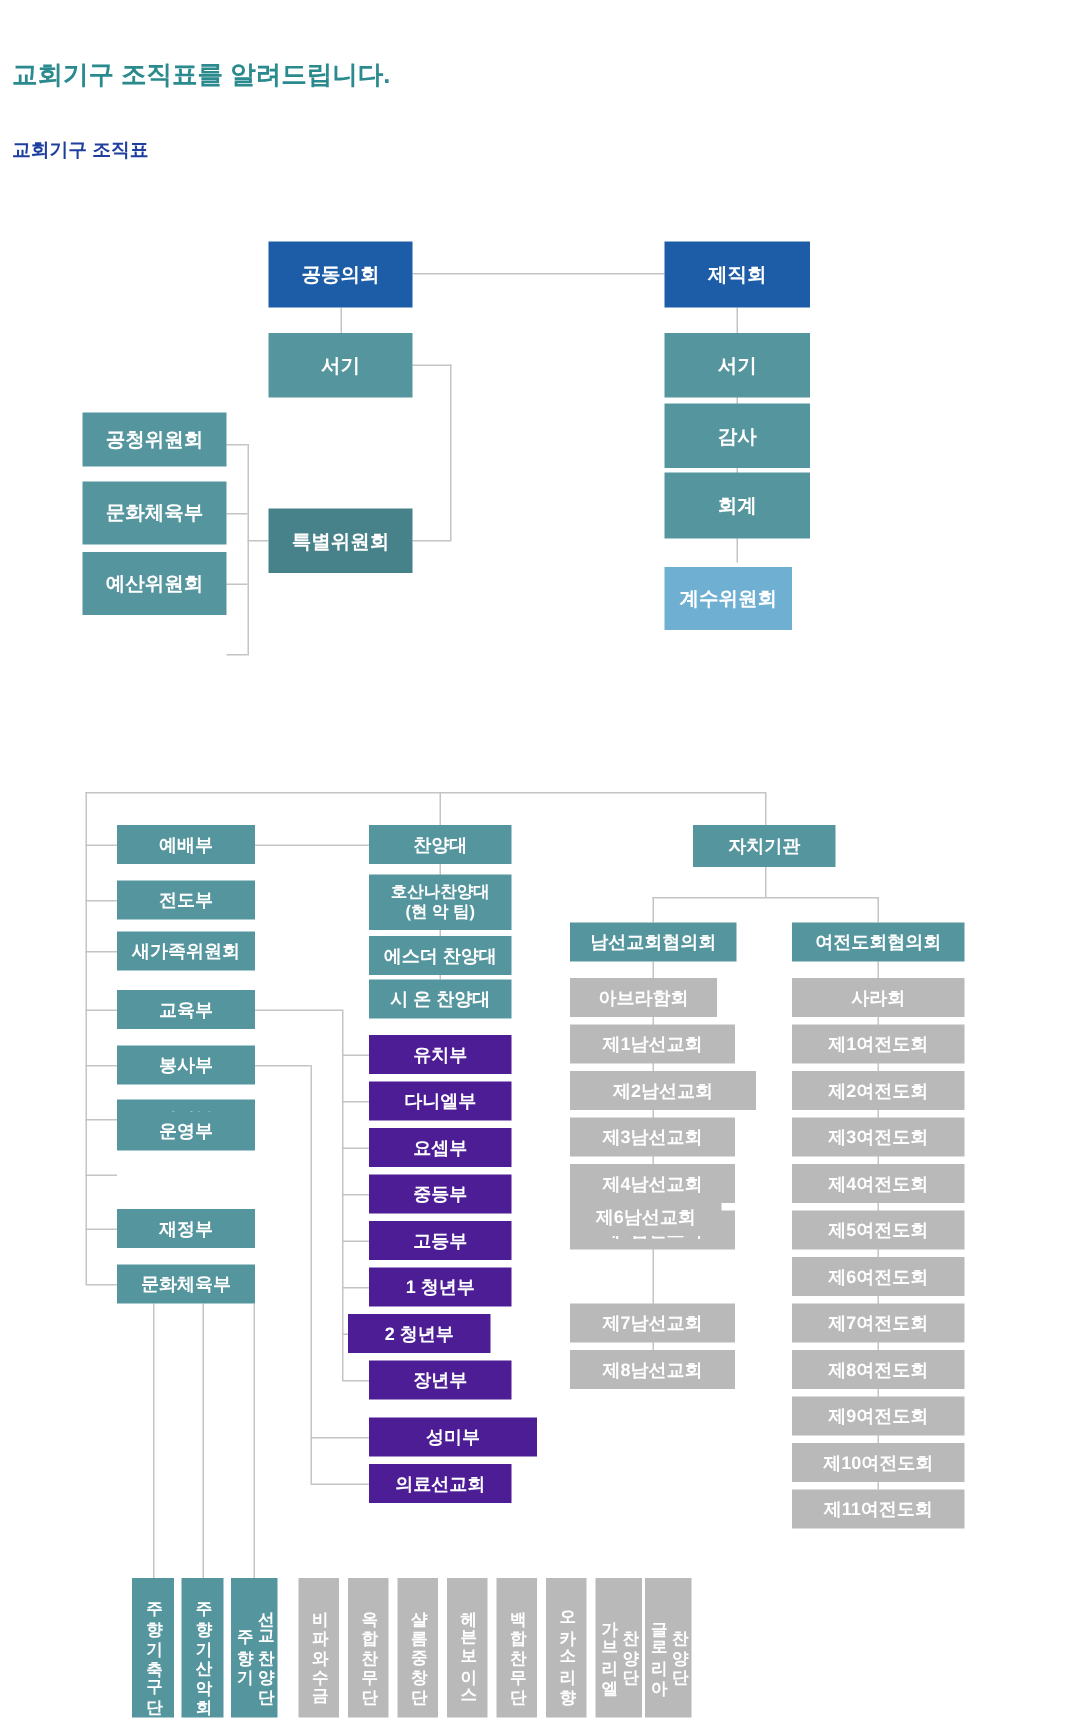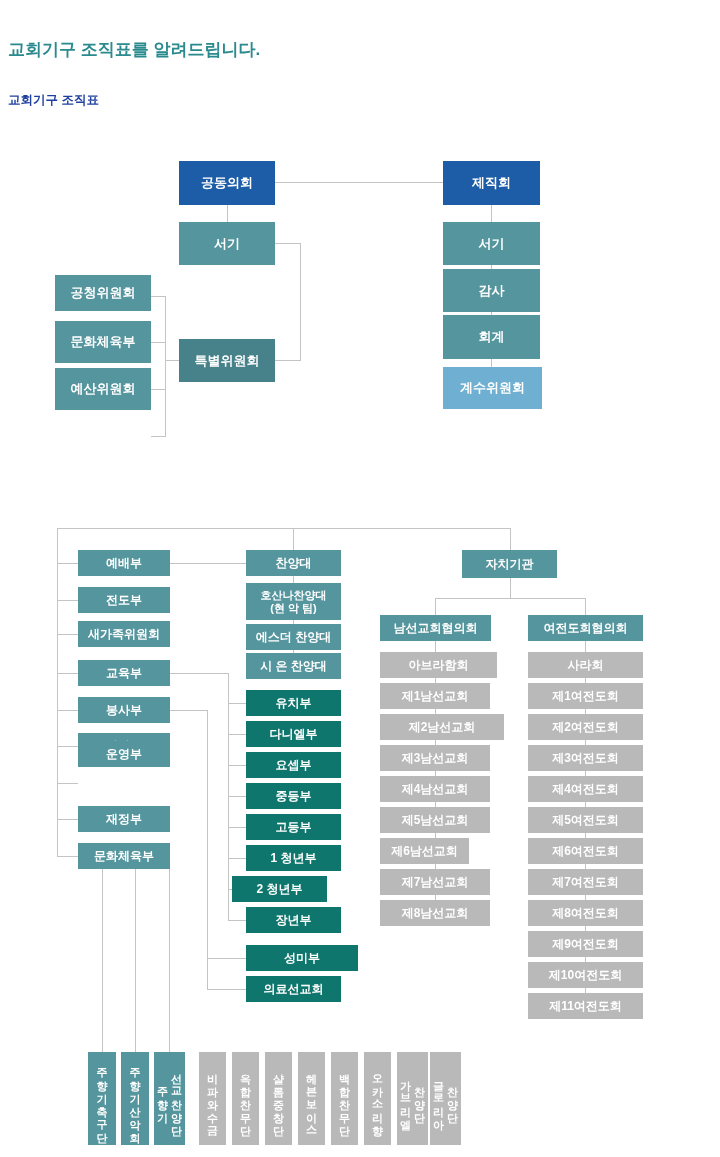--- a/index.html
+++ b/index.html
@@ -8,21 +8,21 @@
   .hdr1{position:absolute;left:8px;top:5px;font-size:25px;font-weight:700;color:#2a8a8e;}
   .hdr2{position:absolute;left:8px;top:38px;font-size:17px;font-weight:700;color:#2a8a8e;}
   .lbl{position:absolute;left:8px;top:92px;font-size:12.5px;font-weight:700;color:#1e3f9e;}
   .bx{position:absolute;z-index:1;display:flex;align-items:center;justify-content:center;
       color:#fff;text-align:center;white-space:pre-line;box-sizing:border-box;}
   .s1{font-size:13px;font-weight:600;}
   .s2{font-size:12px;font-weight:600;}
   .sm{font-size:11px;line-height:13px;}
   .navy{background:#1d5ca7;}
   .teal{background:#54959e;}
-  .teal2{background:#0f766e;}
+  .teal2{background:#4c1d95;}
   .teald{background:#47828b;}
   .sky{background:#6fb0d2;}
   .gray{background:#b9b9b9;}
   .ln{position:absolute;background:#c4c4c4;z-index:0;}
   .vb{padding:0;}
   .vt{writing-mode:vertical-lr;text-orientation:mixed;letter-spacing:2px;line-height:14px;
       white-space:pre-line;font-size:11px;font-weight:600;}
 </style>
 </head>
 <body>
@@ -51,21 +51,21 @@
   <div class="bx teal s1" style="left:179px;top:222px;width:96px;height:43px">서기</div>
   <div class="bx teald s1" style="left:179px;top:339px;width:96px;height:43px">특별위원회</div>
 
   <div class="bx teal s1" style="left:55px;top:275px;width:96px;height:36px">공청위원회</div>
   <div class="bx teal s1" style="left:55px;top:321px;width:96px;height:42px">문화체육부</div>
   <div class="bx teal s1" style="left:55px;top:368px;width:96px;height:42px">예산위원회</div>
 
   <div class="bx teal s1" style="left:443px;top:222px;width:97px;height:43px">서기</div>
   <div class="bx teal s1" style="left:443px;top:269px;width:97px;height:43px">감사</div>
   <div class="bx teal s1" style="left:443px;top:315px;width:97px;height:44px">회계</div>
-  <div class="bx sky s1" style="left:443px;top:367px;width:99px;height:42px">계수위원회</div>
+  <div class="bx sky s1" style="left:443px;top:378px;width:85px;height:42px">계수위원회</div>
 
   <div class="ln" style="left:57px;top:528px;width:453px;height:1px"></div>
   <div class="ln" style="left:57px;top:528px;width:1px;height:328px"></div>
   <div class="ln" style="left:57px;top:563px;width:21px;height:1px"></div>
   <div class="ln" style="left:57px;top:600px;width:21px;height:1px"></div>
   <div class="ln" style="left:57px;top:634px;width:21px;height:1px"></div>
   <div class="ln" style="left:57px;top:673px;width:21px;height:1px"></div>
   <div class="ln" style="left:57px;top:710px;width:21px;height:1px"></div>
   <div class="ln" style="left:57px;top:746px;width:21px;height:1px"></div>
   <div class="ln" style="left:57px;top:783px;width:21px;height:1px"></div>
@@ -124,27 +124,27 @@
   <div class="bx teal2 s2" style="left:232px;top:876px;width:95px;height:26px">2 청년부</div>
   <div class="bx teal2 s2" style="left:246px;top:907px;width:95px;height:26px">장년부</div>
 
   <div class="bx teal2 s2" style="left:246px;top:945px;width:112px;height:26px">성미부</div>
   <div class="bx teal2 s2" style="left:246px;top:976px;width:95px;height:26px">의료선교회</div>
 
   <div class="bx teal s2" style="left:462px;top:550px;width:95px;height:28px">자치기관</div>
   <div class="bx teal s2" style="left:380px;top:615px;width:111px;height:26px">남선교회협의회</div>
   <div class="bx teal s2" style="left:528px;top:615px;width:115px;height:26px">여전도회협의회</div>
 
-  <div class="bx gray s2" style="left:380px;top:652px;width:117px;height:26px">아브라함회</div>
+  <div class="bx gray s2" style="left:380px;top:652px;width:98px;height:26px">아브라함회</div>
   <div class="bx gray s2" style="left:380px;top:683px;width:110px;height:26px">제1남선교회</div>
   <div class="bx gray s2" style="left:380px;top:714px;width:124px;height:26px">제2남선교회</div>
   <div class="bx gray s2" style="left:380px;top:745px;width:110px;height:26px">제3남선교회</div>
   <div class="bx gray s2" style="left:380px;top:776px;width:110px;height:26px">제4남선교회</div>
   <div class="bx gray s2" style="left:380px;top:807px;width:110px;height:26px">제5남선교회</div>
-  <div class="bx gray s2" style="left:380px;top:838px;width:89px;height:26px">제6남선교회</div>
+  <div class="bx gray s2" style="left:380px;top:798px;width:101px;height:26px">제6남선교회</div>
   <div class="bx gray s2" style="left:380px;top:869px;width:110px;height:26px">제7남선교회</div>
   <div class="bx gray s2" style="left:380px;top:900px;width:110px;height:26px">제8남선교회</div>
 
   <div class="bx gray s2" style="left:528px;top:652px;width:115px;height:26px">사라회</div>
   <div class="bx gray s2" style="left:528px;top:683px;width:115px;height:26px">제1여전도회</div>
   <div class="bx gray s2" style="left:528px;top:714px;width:115px;height:26px">제2여전도회</div>
   <div class="bx gray s2" style="left:528px;top:745px;width:115px;height:26px">제3여전도회</div>
   <div class="bx gray s2" style="left:528px;top:776px;width:115px;height:26px">제4여전도회</div>
   <div class="bx gray s2" style="left:528px;top:807px;width:115px;height:26px">제5여전도회</div>
   <div class="bx gray s2" style="left:528px;top:838px;width:115px;height:26px">제6여전도회</div>

